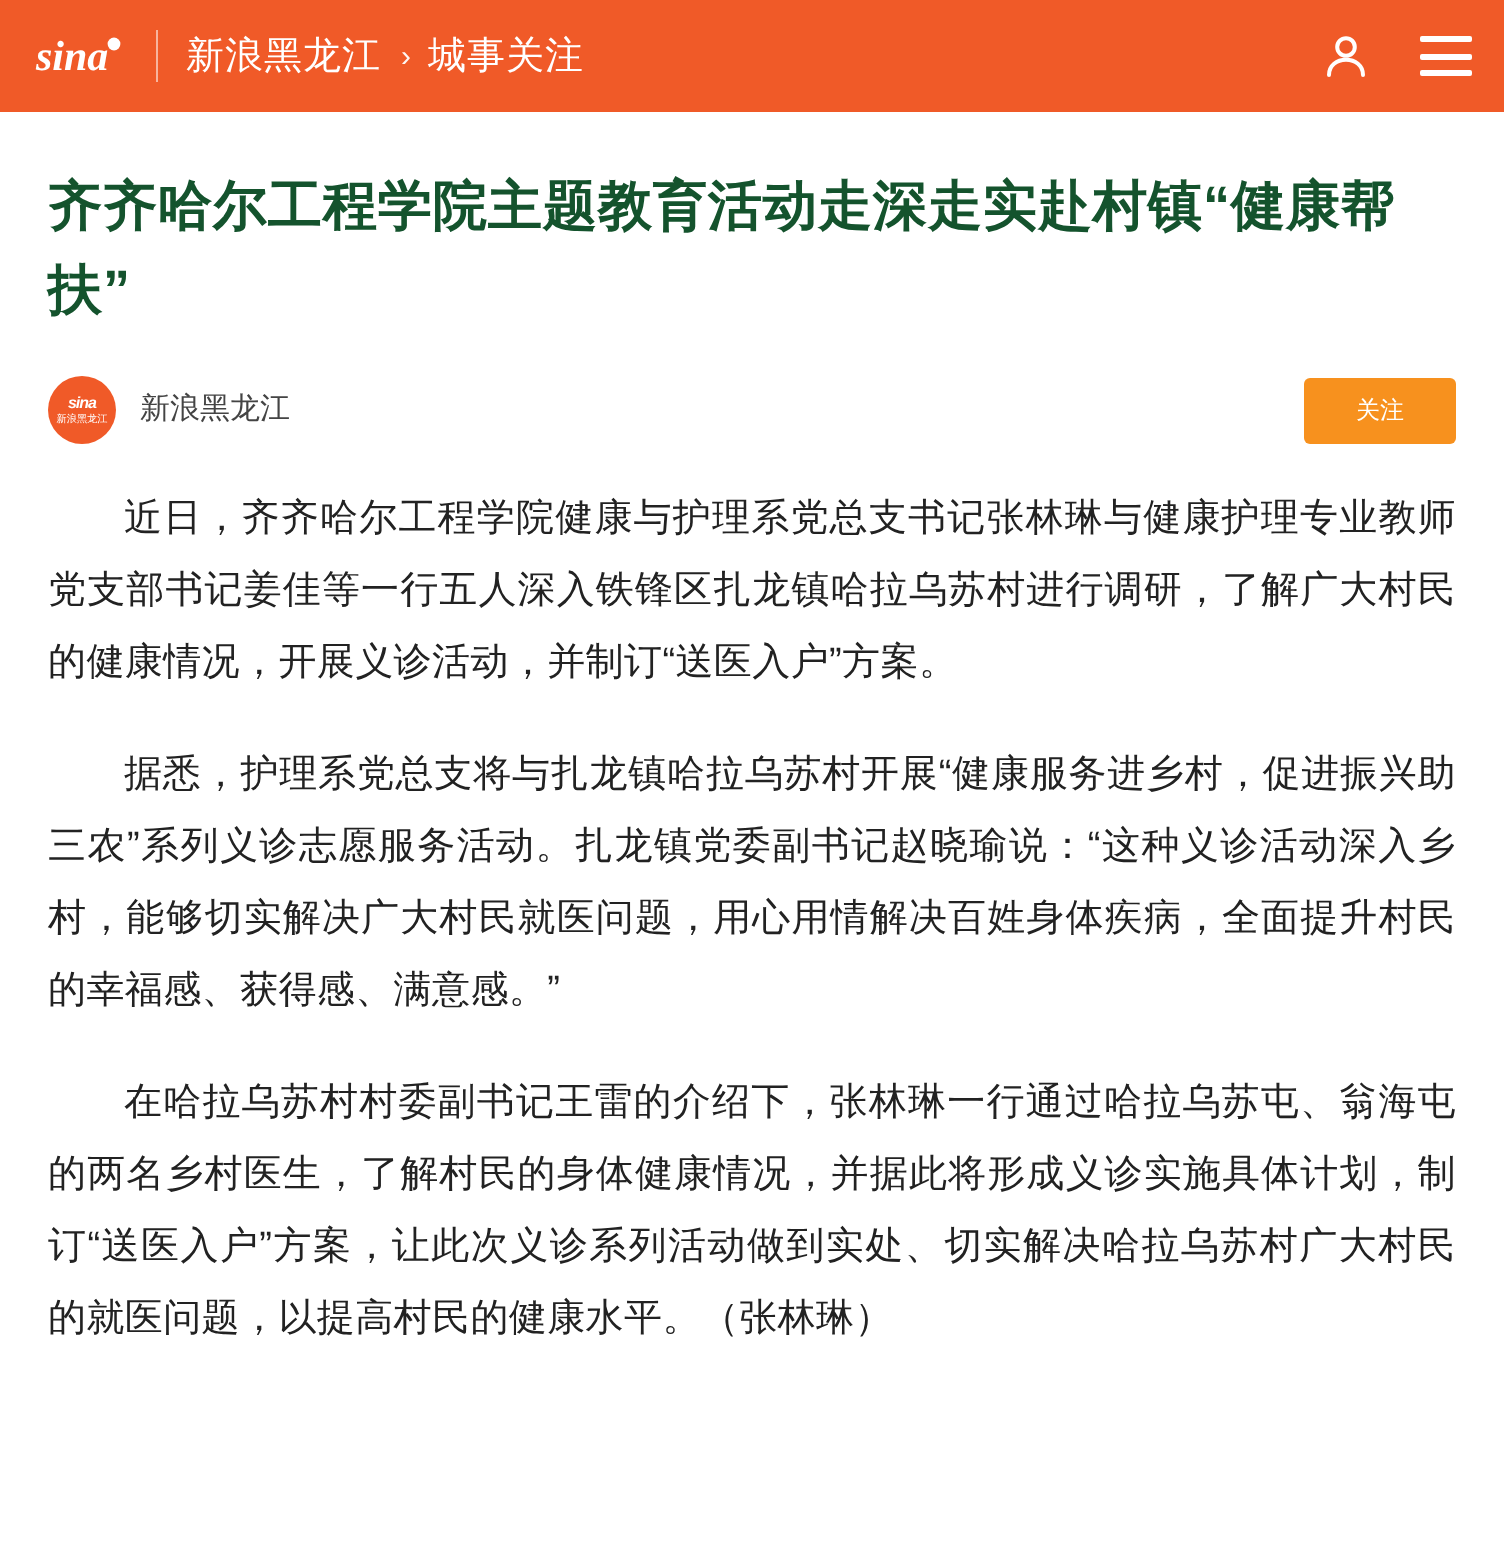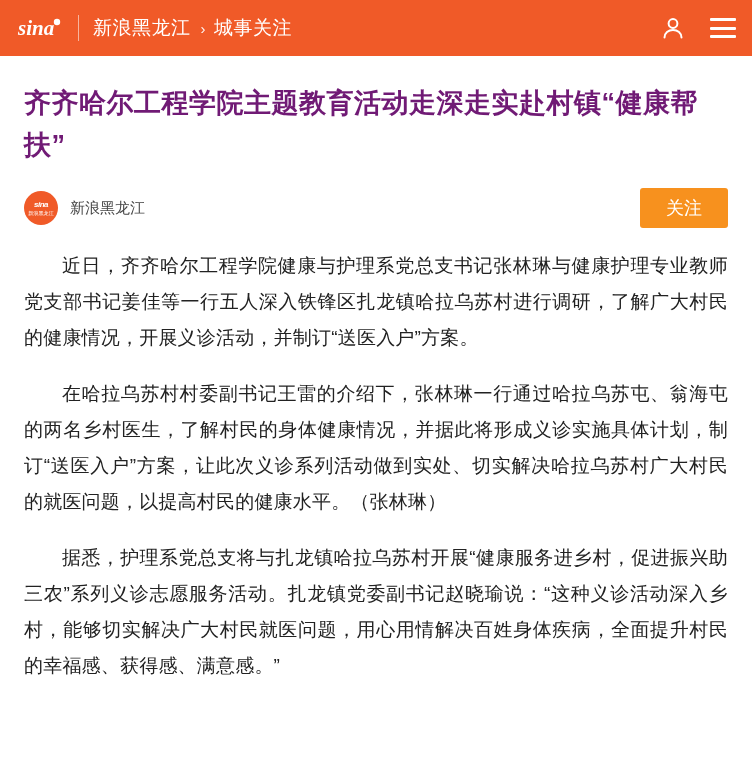--- a/index.html
+++ b/index.html
@@ -91,21 +91,21 @@
 
   
   .article {
     padding: 26px 24px 0 24px;
     box-sizing: border-box;
   }
   .headline {
     font-size: 27px;
     line-height: 42px;
     font-weight: bold;
-    color: #701a75;
+    color: #14532d;
     margin: 0 0 4px 0;
     letter-spacing: 0.5px;
   }
 
   .meta-row {
     display: flex;
     align-items: center;
     margin-top: 22px;
     margin-bottom: 10px;
   }
@@ -150,21 +150,21 @@
     font-size: 13px;
     color: #999;
     line-height: 20px;
     margin-top: 1px;
   }
   .meta-time .t-sep { display: inline-block; width: 14px; }
   .follow-btn {
     flex: 0 0 auto;
     background: #f7911e;
     color: #ffffff;
-    font-size: 18px;
+    font-size: 12px;
     border: none;
     border-radius: 3px;
     padding: 8px 26px;
     cursor: pointer;
     font-family: "Liberation Sans", sans-serif;
     text-align: center;
   }
 
   .body-text {
     margin-top: 20px;
@@ -227,17 +227,17 @@
       <span class="av-bot">新浪黑龙江</span>
     </div>
     <div class="meta-text">
       <div class="meta-source">新浪黑龙江</div>
     </div>
     <button class="follow-btn">关注</button>
   </div>
 
   <div class="body-text">
     <p>近日，齐齐哈尔工程学院健康与护理系党总支书记张林琳与健康护理专业教师党支部书记姜佳等一行五人深入铁锋区扎龙镇哈拉乌苏村进行调研，了解广大村民的健康情况，开展义诊活动，并制订“送医入户”方案。</p>
+    <p>据悉，护理系党总支将与扎龙镇哈拉乌苏村开展“健康服务进乡村，促进振兴助三农”系列义诊志愿服务活动。扎龙镇党委副书记赵晓瑜说：“这种义诊活动深入乡村，能够切实解决广大村民就医问题，用心用情解决百姓身体疾病，全面提升村民的幸福感、获得感、满意感。”</p>
     <p>在哈拉乌苏村村委副书记王雷的介绍下，张林琳一行通过哈拉乌苏屯、翁海屯的两名乡村医生，了解村民的身体健康情况，并据此将形成义诊实施具体计划，制订“送医入户”方案，让此次义诊系列活动做到实处、切实解决哈拉乌苏村广大村民的就医问题，以提高村民的健康水平。（张林琳）</p>
-    <p>据悉，护理系党总支将与扎龙镇哈拉乌苏村开展“健康服务进乡村，促进振兴助三农”系列义诊志愿服务活动。扎龙镇党委副书记赵晓瑜说：“这种义诊活动深入乡村，能够切实解决广大村民就医问题，用心用情解决百姓身体疾病，全面提升村民的幸福感、获得感、满意感。”</p>
   </div>
 
 </div>
 
 </body></html>

